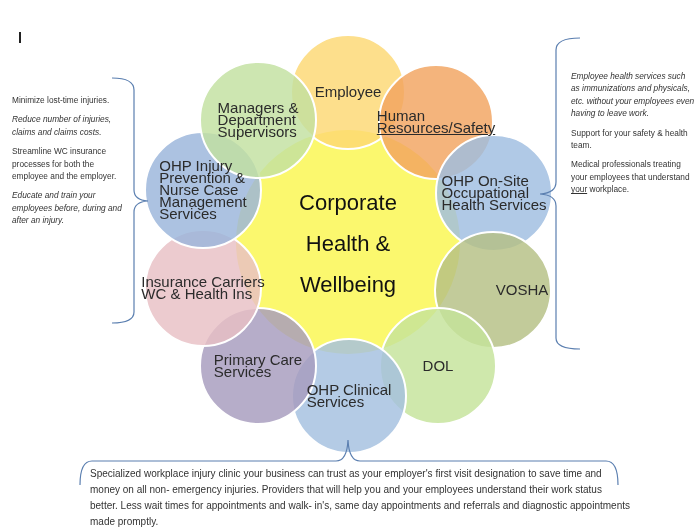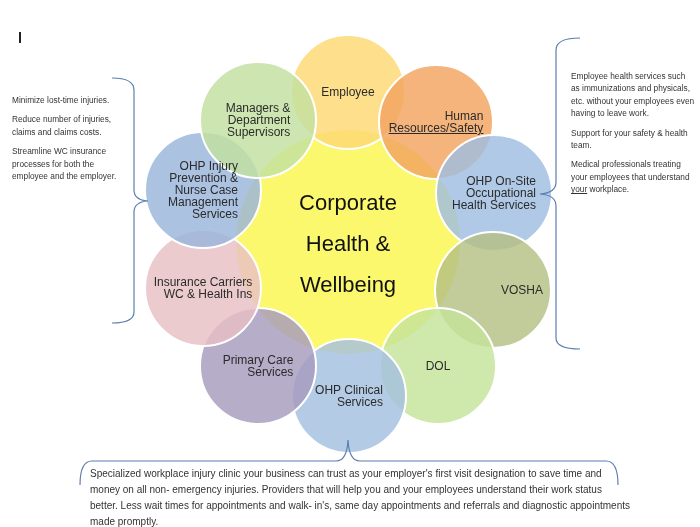--- a/index.html
+++ b/index.html
@@ -1,25 +1,25 @@
 <!DOCTYPE html>
 <html><head>
 <meta charset="utf-8">
 <style>
   html, body { margin: 0; padding: 0; background: #ffffff; }
   body { width: 700px; height: 527px; position: relative; overflow: hidden; font-family: "Liberation Sans", "DejaVu Sans", sans-serif; color: #222; }
   .cursor { position: absolute; left: 19px; top: 32px; width: 2px; height: 11px; background: #222; }
   svg.diagram { position: absolute; left: 0; top: 0; }
   .side-text { position: absolute; font-size: 8.3px; line-height: 12.4px; color: #333; }
   .side-text p { margin: 0 0 7px 0; }
-  .side-text .it { }
+  .side-text .it { font-style: italic; }
   .left-text { left: 12px; top: 94px; width: 118px; }
   .right-text { left: 571px; top: 70px; width: 125px; }
   .bottom-text { position: absolute; left: 90px; top: 466px; width: 540px; font-size: 10px; line-height: 16px; color: #333; }
-  .circle-label { position: absolute; font-size: 12px; line-height: 12px; text-align: right; color: #2b2b2b; transform: translate(-50%, -50%); white-space: nowrap; }
+  .circle-label { position: absolute; font-size: 15px; line-height: 12px; text-align: left; color: #2b2b2b; transform: translate(-50%, -50%); white-space: nowrap; }
   .u { text-decoration: underline; }
   .center-title { position: absolute; left: 348px; top: 243px; transform: translate(-50%, -50%); font-size: 22px; line-height: 41px; text-align: center; color: #111; white-space: nowrap; }
 </style>
 </head>
 <body>
 
 <div class="cursor"></div>
 
 <svg class="diagram" width="700" height="527" viewBox="0 0 700 527">
 
@@ -92,20 +92,21 @@
 <div class="center-title">
   <div>Corporate</div>
   <div>Health &amp;</div>
   <div>Wellbeing</div>
 </div>
 
 <div class="side-text left-text">
   <p>Minimize lost-time injuries.</p>
   <p class="it">Reduce number of injuries, claims and claims costs.</p>
   <p>Streamline WC insurance processes for both the employee and the employer.</p>
+  <p class="it">Educate and train your employees before, during and after an injury.</p>
 </div>
 
 <div class="side-text right-text">
   <p class="it">Employee health services such as immunizations and physicals, etc. without your employees even having to leave work.</p>
   <p>Support for your safety &amp; health team.</p>
   <p><span>Medical professionals treating your employees that understand </span><span class="u">your</span><span> workplace.</span></p>
 </div>
 
 <div class="bottom-text">Specialized workplace injury clinic your business can trust as your employer's first visit designation to save time and money on all non- emergency injuries.  Providers that will help you and your employees understand their work status better. Less wait times for appointments and walk- in's, same day appointments and referrals and diagnostic appointments made promptly.</div>
 

